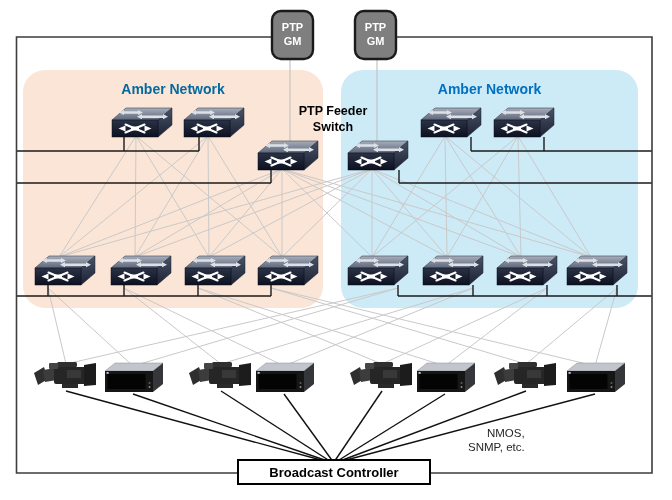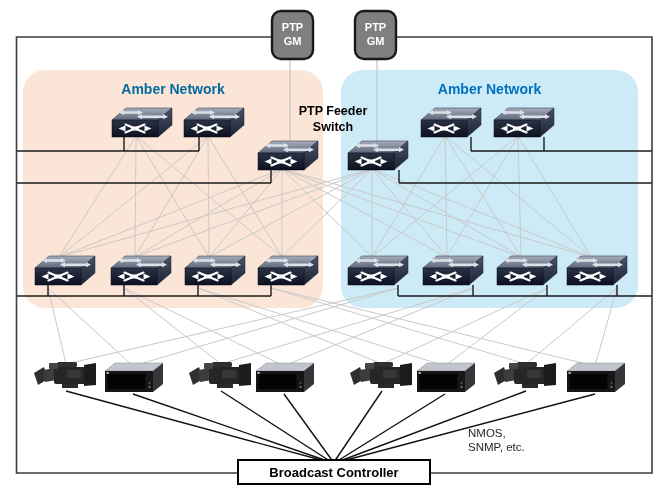--- a/index.html
+++ b/index.html
@@ -210,15 +210,15 @@
   <div class="net-label amber" style="color: #0369a1;">Amber Network</div>
   <div class="net-label blue" style="color: rgb(0, 112, 192);">Amber Network</div>
 
   <div class="feeder-label" style="color: #000000;">PTP Feeder
 Switch</div>
 
   <div class="bc-box" style="background: rgb(255, 255, 255); border-color: rgb(0, 0, 0);">
     <span>Broadcast Controller</span>
   </div>
 
-  <div class="protocols" style="color: rgb(38, 38, 38);">NMOS,
+  <div class="protocols" style="color: rgb(38, 38, 38); text-align: right;">NMOS,
 SNMP, etc.</div>
 </div>
 
 </body></html>

